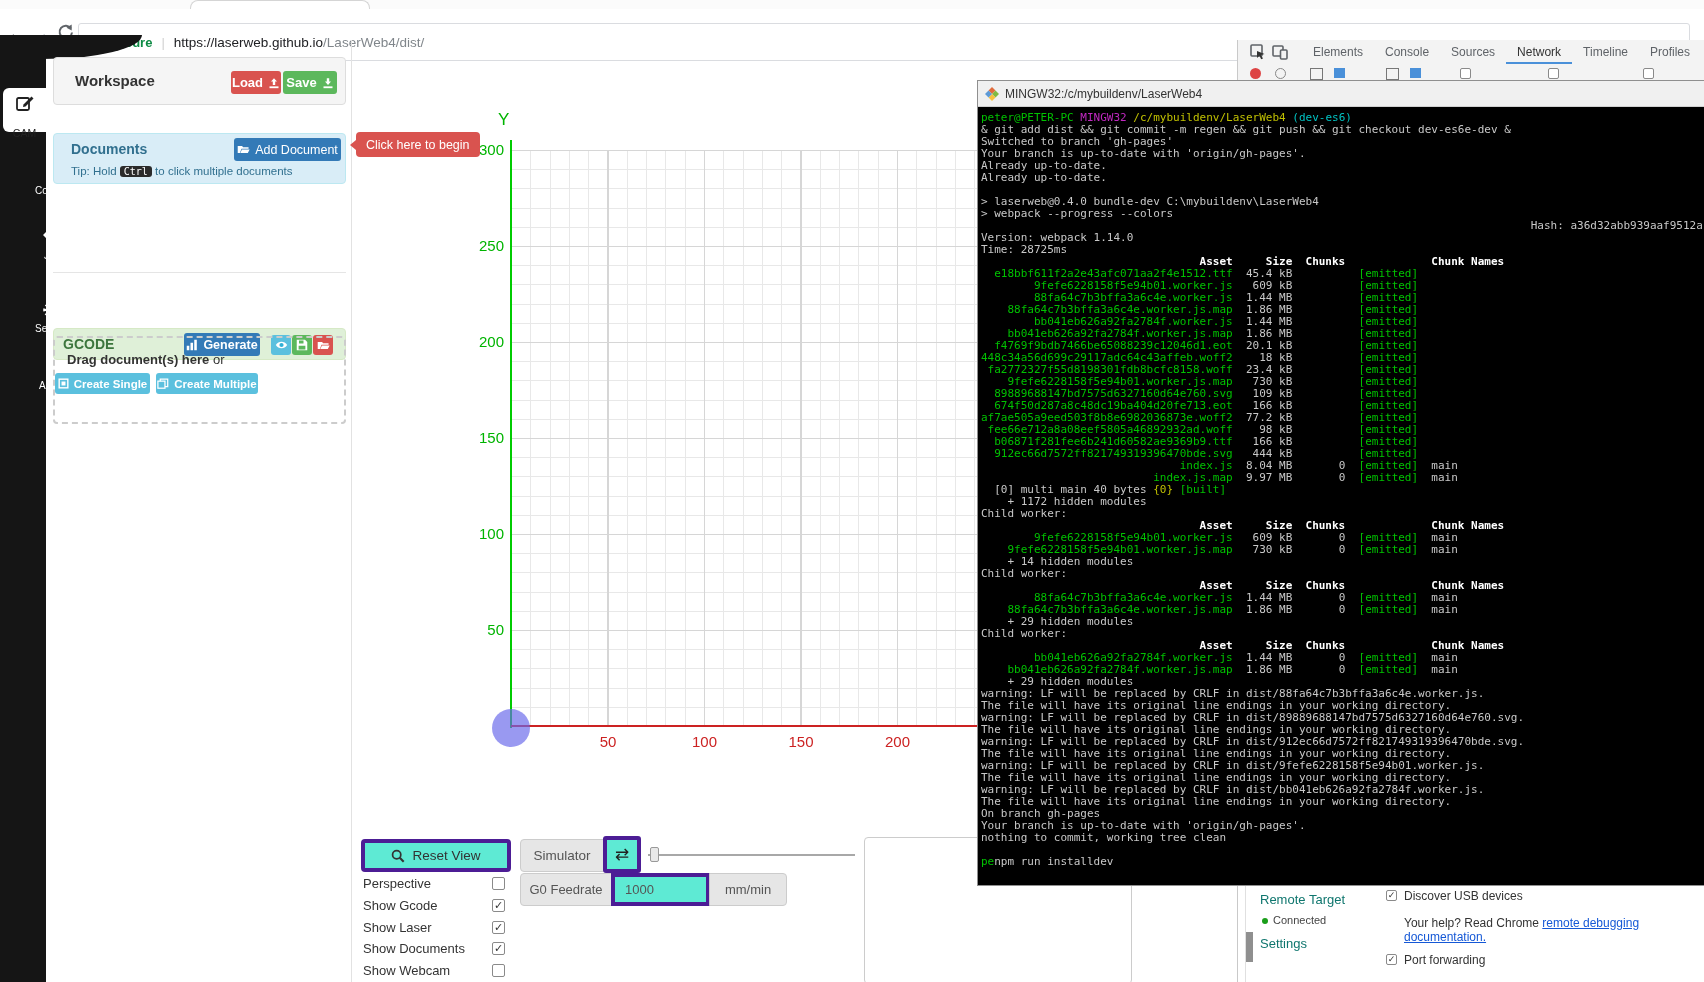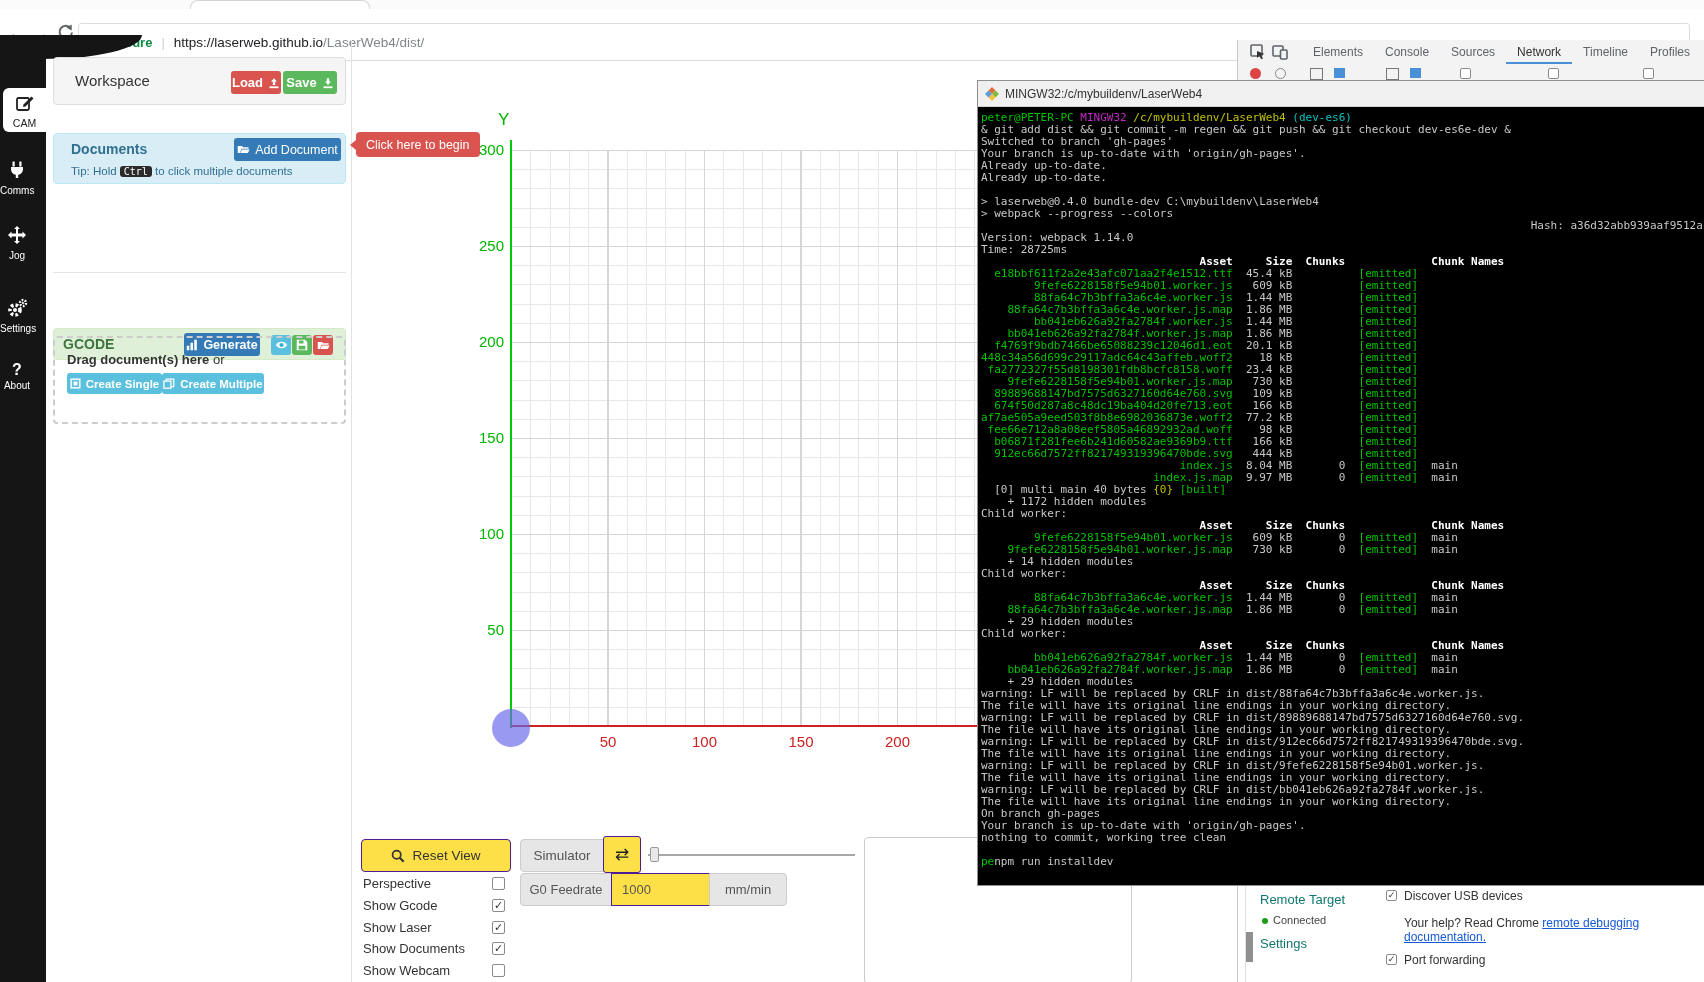--- a/index.html
+++ b/index.html
@@ -13,30 +13,30 @@
   .navicon{top:13px;font-size:18px;color:#5f6368;line-height:22px;}
   #urlfield{left:78px;top:14px;width:1612px;height:38px;border:1px solid #dadce0;border-radius:3px;
             background:#fff;display:flex;align-items:center;padding-left:11px;box-sizing:border-box;}
   .secure{color:#0d8a44;font-size:13px;font-weight:bold;margin-left:6px;}
   .urldiv{color:#d0d0d0;margin:0 9px;font-size:13px;}
   .urlmain{color:#202124;font-size:13.5px;}
   .urlpath{color:#80868b;font-size:13.5px;}
   
   #sidebar{left:0;top:35px;width:46px;height:947px;background:#151515;}
   #sidewedge{left:0;top:35px;width:142px;height:24px;background:#151515;border-bottom-right-radius:100px 24px;}
-  .sbitem{left:0;width:34px;text-align:center;color:#fff;}
+  .sbitem{left:0;width:34px;text-align:center;color:#fff;padding-left:35px;}
   .sbitem .lbl{font-size:10px;display:block;margin-top:1px;}
   #camtab{left:3px;top:53px;width:43px;height:44px;background:#fff;border-radius:6px 0 0 6px;text-align:center;color:#222;}
-  #camtab .lbl{font-size:10.5px;color:#222;display:block;}
+  #camtab .lbl{font-size:10.5px;color:#222;display:block;margin-top:10px;}
   
   .card{left:53px;width:293px;border-radius:4px;box-sizing:border-box;}
   #workspace-card{top:57px;height:48px;background:#f5f5f5;border:1px solid #ddd;}
   #documents-card{top:133px;height:51px;background:#d9edf7;border:1px solid #bce8f1;}
   #gcode-card{top:280px;height:32px;background:#dff0d8;border:1px solid #d6e9c6;margin-top:48px;}
-  .cardtitle{font-weight:normal;color:#333;font-size:15px;}
+  .cardtitle{font-weight:bold;color:#333;font-size:15px;}
   .btn{display:inline-flex;align-items:center;justify-content:center;gap:5px;color:#fff;
        border-radius:3px;box-sizing:border-box;cursor:default;}
   .btn-red{background:#d9534f;}
   .btn-green{background:#5cb85c;}
   .btn-blue{background:#337ab7;}
   .btn-cyan{background:#5bc0de;}
   #tipline{font-size:11.5px;color:#31708f;}
   .kbd{background:#2b2b2b;color:#fff;border-radius:3px;padding:0 4px;font-family:"DejaVu Sans Mono",monospace;font-size:10px;}
   #begin-tip{left:356px;top:132px;height:25px;background:#d9534f;color:#fff;font-size:12.5px;
              border-radius:4px;display:flex;align-items:center;padding:0 10px;}
@@ -53,21 +53,21 @@
       repeating-linear-gradient(to bottom,#d6d6d6 0 1px,transparent 1px 96px),
       repeating-linear-gradient(to right,#e8e8e8 0 1px,transparent 1px 19.3px),
       repeating-linear-gradient(to bottom,#e8e8e8 0 1px,transparent 1px 19.2px);}
   #yaxis{left:510px;top:140px;width:2px;height:588px;background:#00cc00;}
   #xaxis{left:511px;top:725px;width:466px;height:2px;background:#cc2222;}
   #ylabel{left:498px;top:110px;color:#00b400;font-size:17px;}
   .ytick{width:60px;text-align:right;color:#00b400;font-size:15px;}
   .xtick{width:44px;text-align:center;color:#cc2222;font-size:15px;}
   #origin{left:492px;top:709px;width:38px;height:38px;border-radius:50%;background:rgba(105,105,235,.68);}
   
-  .ctlbox{box-sizing:border-box;border:1px solid #4c1d95;background:#fde047;display:flex;align-items:center;justify-content:center;}
+  .ctlbox{box-sizing:border-box;border:4px solid #4c1d95;background:#5eead4;display:flex;align-items:center;justify-content:center;}
   #resetview{left:361px;top:839px;width:150px;height:33px;border-radius:4px;gap:7px;font-size:13.5px;color:#333;}
   #viewopts{left:363px;top:873px;width:142px;}
   .vrow{height:21.7px;display:flex;align-items:center;justify-content:space-between;font-size:13px;color:#333;}
   .cb{width:13px;height:13px;border:1px solid #8a8a8a;border-radius:2px;background:#fff;box-sizing:border-box;
       font-size:11px;line-height:11px;text-align:center;color:#333;}
   .cb.checked:after{content:"✓";}
   #sim-label{left:520px;top:839px;width:84px;height:33px;background:#e6e6e6;border:1px solid #ccc;border-radius:4px 0 0 4px;font-size:13.5px;color:#555;}
   #sim-btn{left:603px;top:836px;width:38px;height:37px;border-radius:3px;font-size:17px;color:#222;}
   #sim-track{left:648px;top:854px;width:207px;height:2px;background:#a8a8a8;}
   #sim-thumb{left:650px;top:847px;width:9px;height:15px;background:#e8e8e8;border:1px solid #999;border-radius:2px;box-sizing:border-box;}
@@ -280,21 +280,21 @@
     <span>
         <svg width="13" height="11" viewBox="0 0 18 14">
           <path fill="#fff" d="M1 2 h6 l1.5 2 H16 v2 H6.2 L4 12 H1 Z M6.8 7 H17.5 L15 12 H4.6 Z"></path>
         </svg>
       </span>
   </div>
 </div>
 
 <div class="abs" id="dragarea">
   <div class="head"><b>Drag document(s) here</b><span> or</span></div>
-  <div style="margin-left:12px;display:flex;">
+  <div style="display:flex;gap:6px;">
     <div class="btn btn-cyan" style="width:95px;height:21px;font-size:11.5px;font-weight:bold;">
       <span>
           <svg width="11" height="11" viewBox="0 0 14 14">
             <rect x="1.5" y="1.5" width="11" height="11" fill="none" stroke="#fff" stroke-width="1.8"></rect>
             <rect x="4.5" y="4.5" width="5" height="5" fill="#fff"></rect>
           </svg>
         </span>
       <span>Create Single</span>
     </div>
     <div class="btn btn-cyan" style="width:102px;height:21px;font-size:11.5px;font-weight:bold;">

